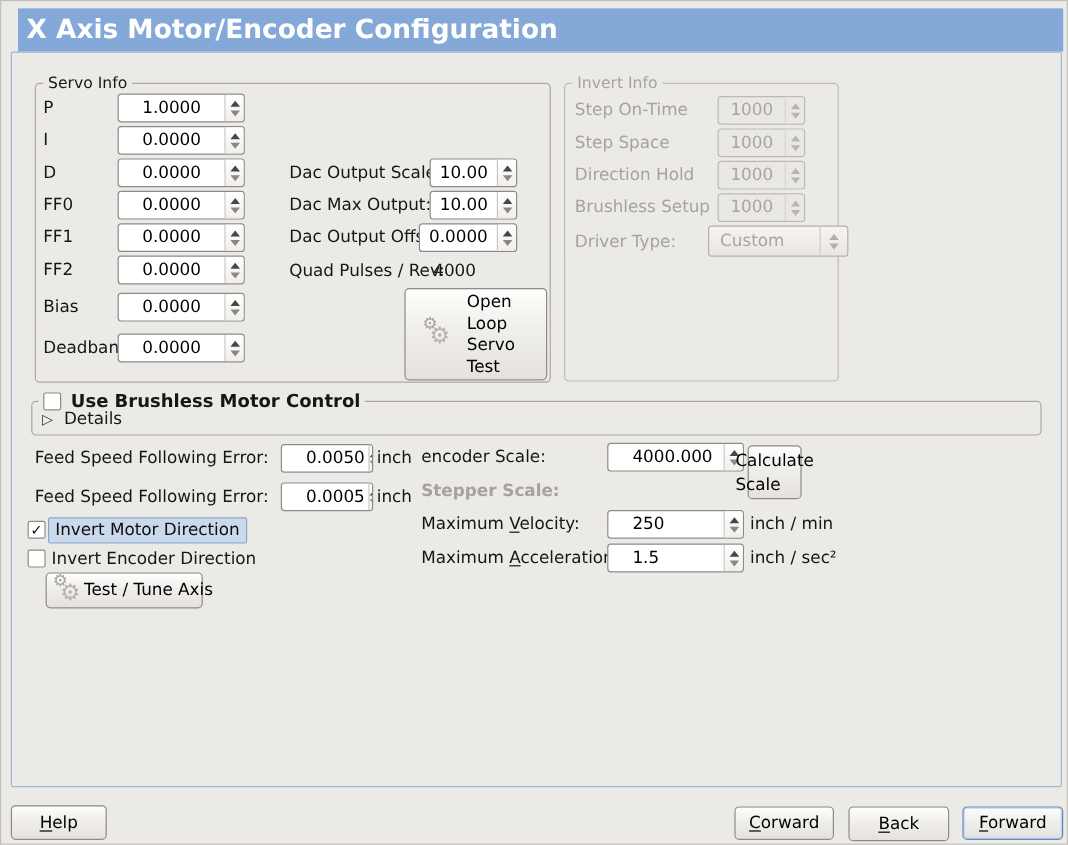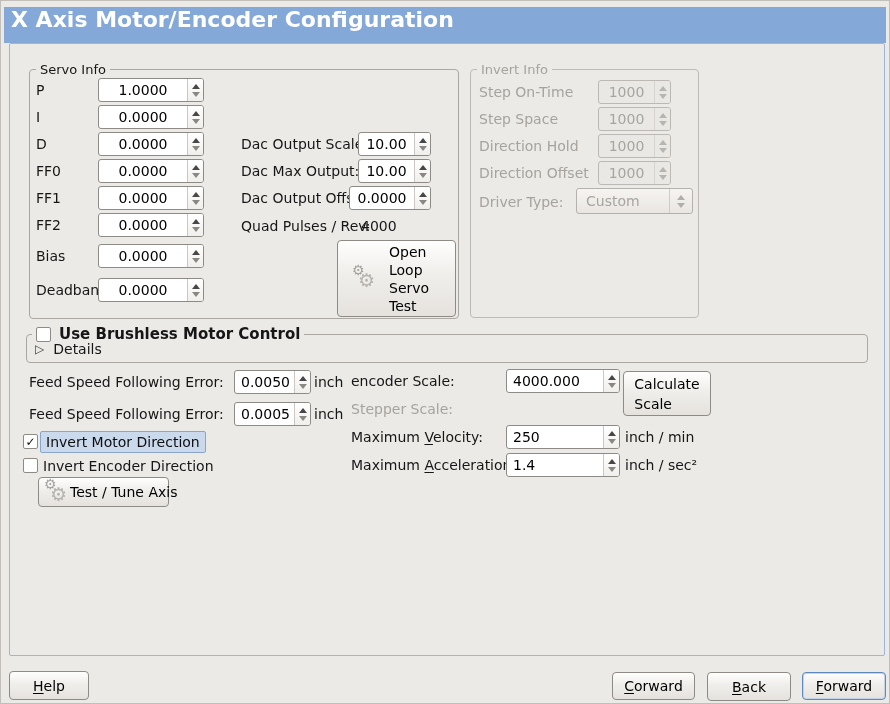--- a/index.html
+++ b/index.html
@@ -1,53 +1,53 @@
 <!DOCTYPE html>
 <html><head>
 <meta charset="utf-8">
 <style>
   html,body{margin:0;padding:0;background:#D9D6D2;font-family:"DejaVu Sans","Liberation Sans",sans-serif;}
   .window{position:relative;width:890px;height:704px;background:#ECEAE7;border:1px solid #C2BFBA;box-sizing:border-box;overflow:hidden;}
-  .titlebar{position:absolute;left:3px;top:6px;right:3px;height:36px;background:#84A8D8;display:flex;}
+  .titlebar{position:absolute;left:14px;top:6px;right:3px;height:36px;background:#84A8D8;display:flex;align-items:center;}
   .titlebar .t{font-size:22px;font-weight:700;color:#FFFFFF;padding-left:7px;white-space:pre;}
   .panel{position:absolute;left:8px;top:42px;right:4px;bottom:47px;border:1px solid #9FB5D2;border-radius:2px;}
 
   .lbl{position:absolute;font-size:14px;line-height:24px;color:#161616;white-space:pre;}
   .lbl.gray{color:#A6A39E;}
   .lbl.b{font-weight:700;font-size:15px;}
   .mn{text-decoration:underline;text-underline-offset:2px;}
 
   .frame{position:absolute;border:1px solid #ABA8A3;border-radius:4px;box-sizing:border-box;}
   .frame.dis{border-color:#BEBBB6;}
   .legend{position:absolute;top:-10px;left:6px;background:#ECEAE7;padding:0 4px;font-size:13px;line-height:19px;color:#161616;white-space:pre;}
   .legend.gray{color:#A6A39E;}
 
   .spin{position:absolute;height:24px;display:flex;background:#FFFFFF;border:1px solid #8E8B87;border-radius:3px;box-sizing:border-box;overflow:hidden;}
   .spin .entry{flex:1;font-size:14px;color:#000;display:flex;align-items:center;padding:0 3px;white-space:pre;}
   .spin .entry.c{justify-content:center;}
-  .spin .entry.l{justify-content:flex-start;padding-left:6px;}
+  .spin .entry.l{justify-content:flex-start;padding-left:20px;}
   .spin .arrows{width:15px;border-left:1px solid #CBC8C3;display:flex;flex-direction:column;align-items:center;justify-content:center;gap:3px;background:linear-gradient(#FFFFFF,#F1EFEC);}
   .tri-up{width:0;height:0;border-left:4px solid transparent;border-right:4px solid transparent;border-bottom:5px solid #474747;}
   .tri-dn{width:0;height:0;border-left:4px solid transparent;border-right:4px solid transparent;border-top:5px solid #8A8784;}
   .spin.dis{background:#EAE8E5;border-color:#BCB9B4;}
   .spin.dis .entry{color:#A8A5A0;}
   .spin.dis .arrows{background:#EAE8E5;border-left-color:#D7D4CF;}
   .spin.dis .tri-up{border-bottom-color:#B8B5B0;}
   .spin.dis .tri-dn{border-top-color:#B8B5B0;}
 
   .btn{position:absolute;background:linear-gradient(180deg,#FEFEFD,#F0EEEB 45%,#E5E2DE);border:1px solid #8E8B87;border-radius:4px;box-sizing:border-box;font-size:14px;color:#000;display:flex;align-items:center;justify-content:center;}
   .btn.focus{border:1px solid #5E89BE;box-shadow:0 0 0 1px #C3D4E8 inset;}
   .btn .mlines{white-space:pre;text-align:left;line-height:18px;}
   .btn.lefty{justify-content:flex-start;}
 
   .cb{position:absolute;width:15px;height:15px;background:#FFFFFF;border:1px solid #8E8B87;border-radius:2px;box-sizing:border-box;display:flex;align-items:center;justify-content:center;font-size:12px;font-weight:700;color:#0E0E0E;line-height:1;}
   .cb.inline{position:relative;flex:none;}
   .hl{position:absolute;background:#CBD9EC;border:1px solid #89A6C9;border-radius:2px;font-size:14px;line-height:18px;padding:1px 5px;color:#0E0E0E;white-space:pre;}
 
-  .combo{position:absolute;height:26px;display:flex;align-items:center;background:linear-gradient(180deg,#F6F4F1,#E9E6E2);border:1px solid #B5B2AD;border-radius:3px;box-sizing:border-box;overflow:hidden;}
+  .combo{position:absolute;height:26px;display:flex;align-items:center;background:linear-gradient(180deg,#F6F4F1,#E9E6E2);border:1px solid #B5B2AD;border-radius:3px;box-sizing:border-box;overflow:hidden;margin-left:14px;}
   .combo .val{flex:1;font-size:14px;color:#A8A5A0;padding-left:9px;white-space:pre;}
   .combo .carrows{width:22px;align-self:stretch;border-left:1px solid #CFCCC7;display:flex;flex-direction:column;align-items:center;justify-content:center;gap:3px;}
 
   .legendrow{display:flex;align-items:center;gap:8px;}
   .expander{position:absolute;display:flex;align-items:center;gap:9px;font-size:14px;color:#161616;}
   .expander .tri{font-size:12px;color:#3E3E3E;}
 
   .gicon{position:relative;width:25px;height:27px;flex:none;}
   .gicon .g1{position:absolute;left:0;top:-3px;font-size:14px;color:#A5A29D;}
   .gicon .g2{position:absolute;left:6px;top:4px;font-size:19px;color:#B6B3AE;}
@@ -203,21 +203,21 @@
 
   <span class="lbl gray" style="left:478px;top:133px;">Direction Hold</span>
   <div class="spin dis" style="left:597px;top:133px;width:73px;">
     <span class="entry c">1000</span>
     <span class="arrows">
         <i class="tri-up"></i>
         <i class="tri-dn"></i>
       </span>
   </div>
 
-  <span class="lbl gray" style="left:478px;top:160px;">Direction Offset</span>
+  <span class="lbl gray" style="left:478px;top:160px;">Brushless Setup</span>
   <div class="spin dis" style="left:597px;top:160px;width:73px;">
     <span class="entry c">1000</span>
     <span class="arrows">
         <i class="tri-up"></i>
         <i class="tri-dn"></i>
       </span>
   </div>
 
   <span class="lbl gray" style="left:478px;top:189px;">Driver Type:</span>
   <div class="combo" style="left:575px;top:187px;width:117px;">
@@ -276,40 +276,40 @@
   </div>
 
   <span class="lbl" style="left:350px;top:368px;">encoder Scale:</span>
   <div class="spin" style="left:505px;top:368px;width:114px;">
     <span class="entry l">4000.000</span>
     <span class="arrows">
         <i class="tri-up"></i>
         <i class="tri-dn"></i>
       </span>
   </div>
-  <div class="btn" style="left:622px;top:370px;width:88px;height:45px;">
+  <div class="btn" style="left:622px;top:370px;width:45px;height:45px;">
     <span class="mlines" style="line-height:20px;">Calculate
 Scale</span>
   </div>
 
-  <span class="lbl gray" style="left:350px;top:396px;">Stepper Scale:</span>
+  <span class="lbl gray" style="left:350px;top:396px;font-weight:bold;">Stepper Scale:</span>
 
   <span class="lbl" style="left:350px;top:424px;"><span>Maximum </span><span class="mn">V</span><span>elocity:</span></span>
   <div class="spin" style="left:505px;top:424px;width:114px;">
     <span class="entry l">250</span>
     <span class="arrows">
         <i class="tri-up"></i>
         <i class="tri-dn"></i>
       </span>
   </div>
   <span class="lbl" style="left:624px;top:424px;">inch / min</span>
 
   <span class="lbl" style="left:350px;top:452px;"><span>Maximum </span><span class="mn">A</span><span>cceleration:</span></span>
   <div class="spin" style="left:505px;top:452px;width:114px;">
-    <span class="entry l">1.4</span>
+    <span class="entry l">1.5</span>
     <span class="arrows">
         <i class="tri-up"></i>
         <i class="tri-dn"></i>
       </span>
   </div>
   <span class="lbl" style="left:624px;top:452px;">inch / sec²</span>
 
   <div class="btn" style="left:8px;top:670px;width:80px;height:29px;">
     <span><span></span><span class="mn">H</span><span>elp</span></span>
   </div>

